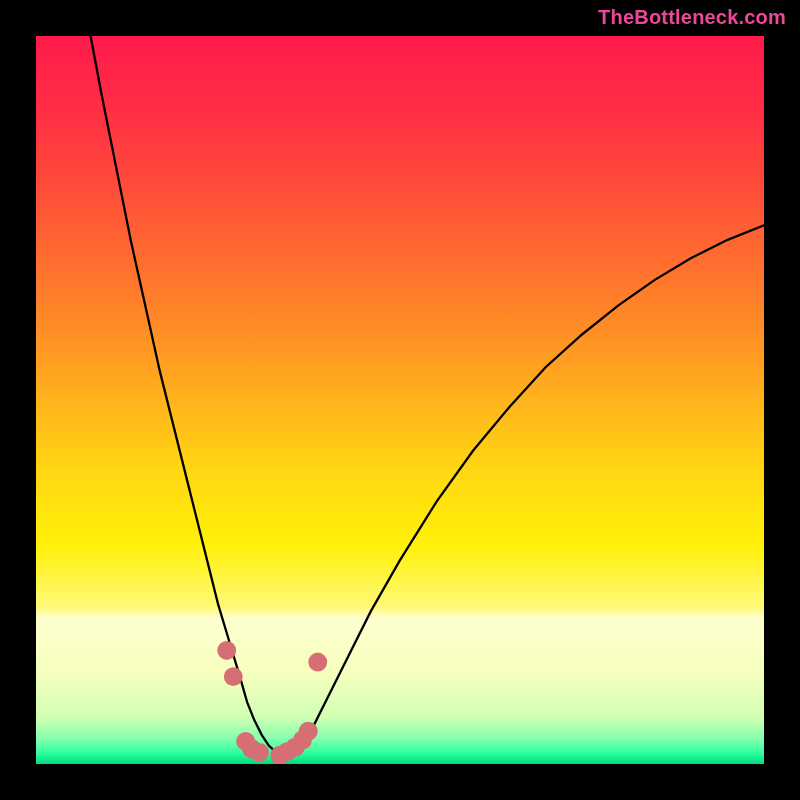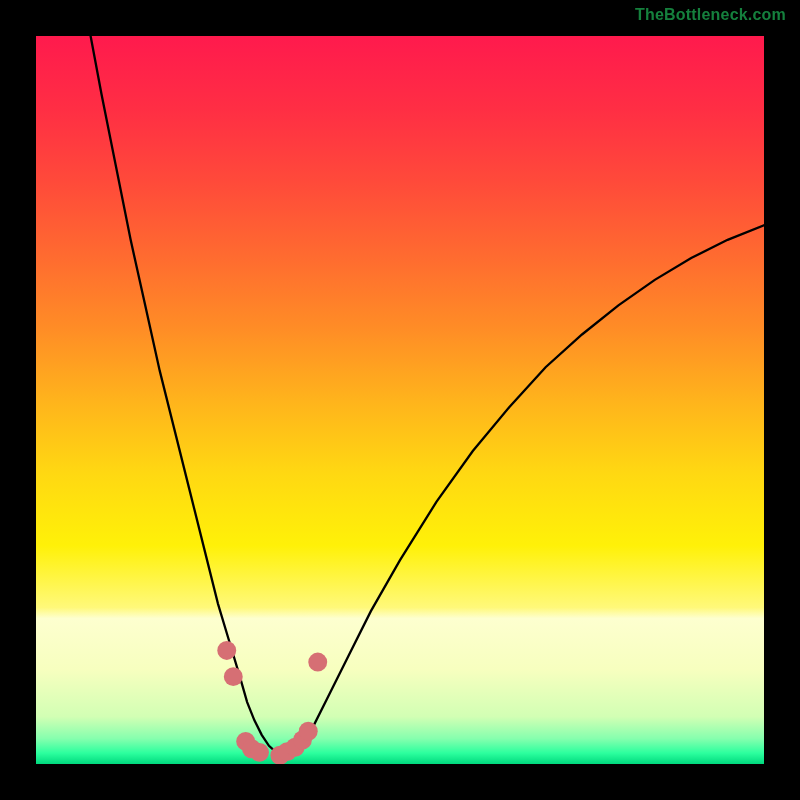--- a/index.html
+++ b/index.html
@@ -47,23 +47,23 @@
     stroke-linecap: round;
   }
   .marker {
     fill: #d66f74;
   }
   .watermark {
     position: absolute;
     top: 6px;
     right: 14px;
     font-family: Arial, Helvetica, sans-serif;
-    font-size: 16px;
+    font-size: 20px;
     font-weight: 600;
-    color: #15803d;
+    color: #ec4899;
     letter-spacing: 0.2px;
   }
 </style>
 </head>
 <body>
 
 <div class="frame">
   <div class="plot">
     <svg class="gradient" viewBox="0 0 728 728" preserveAspectRatio="none">
       <defs>

